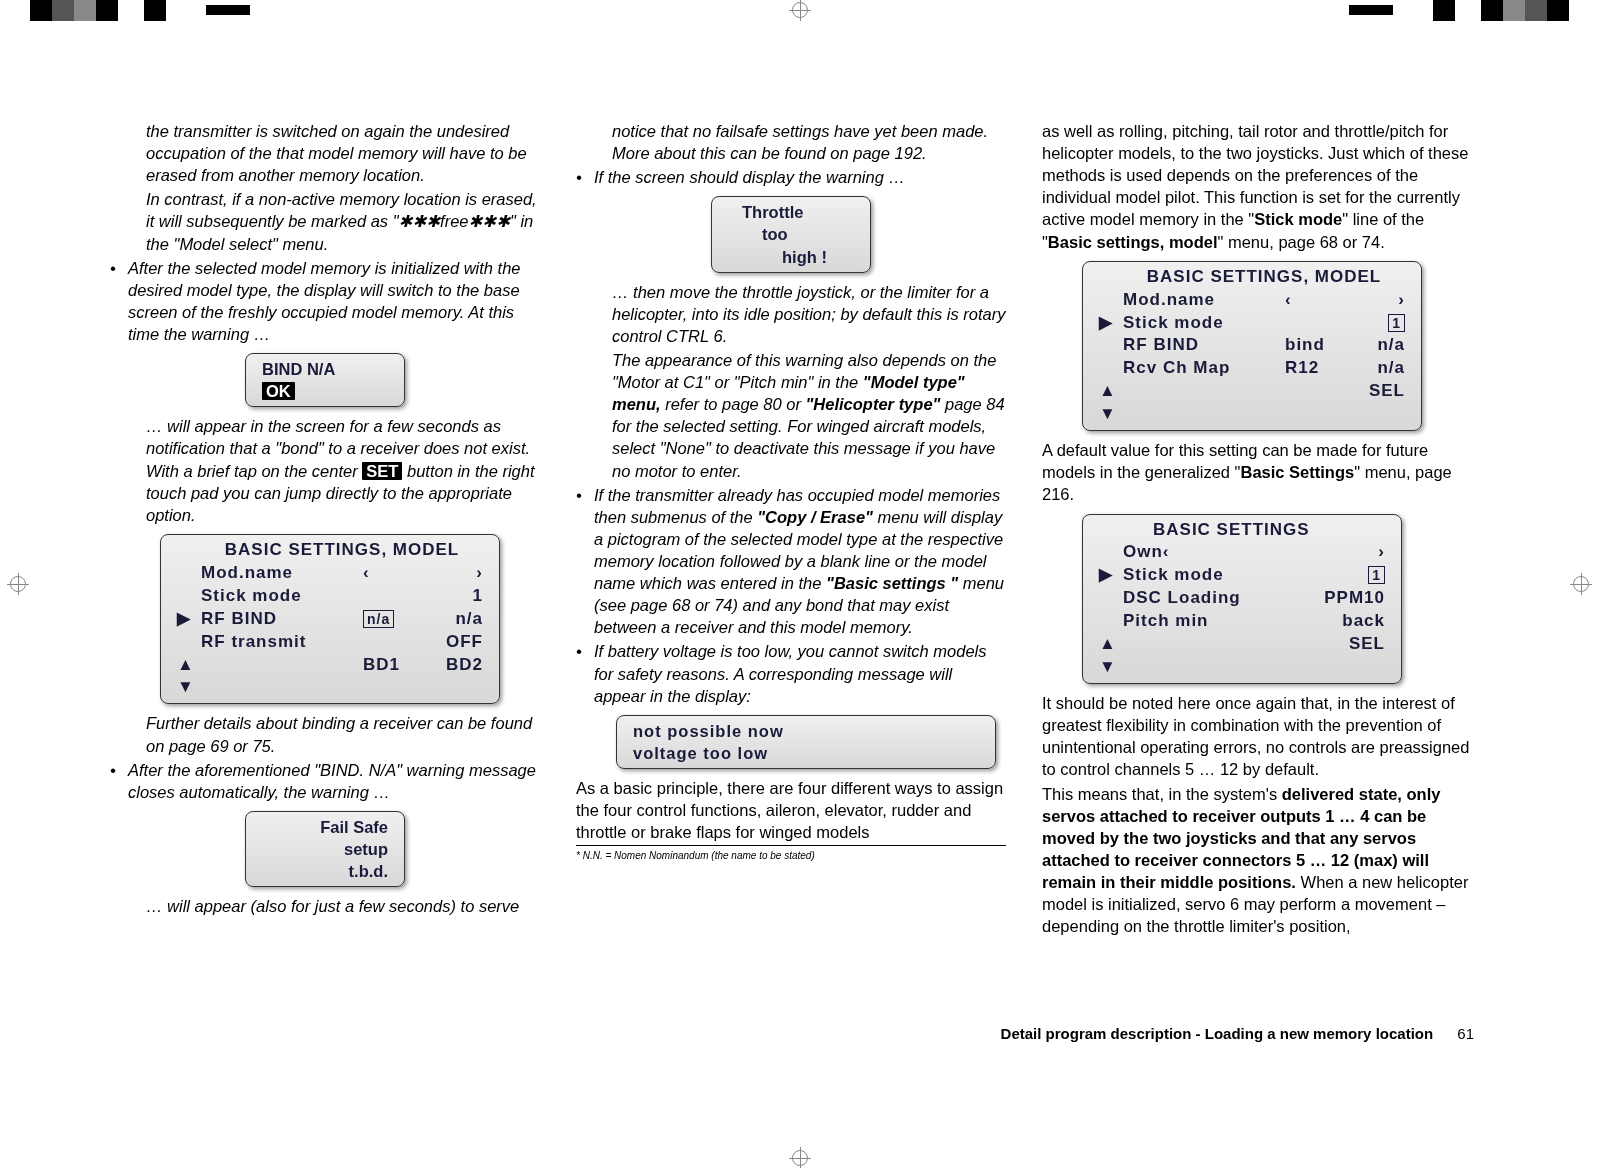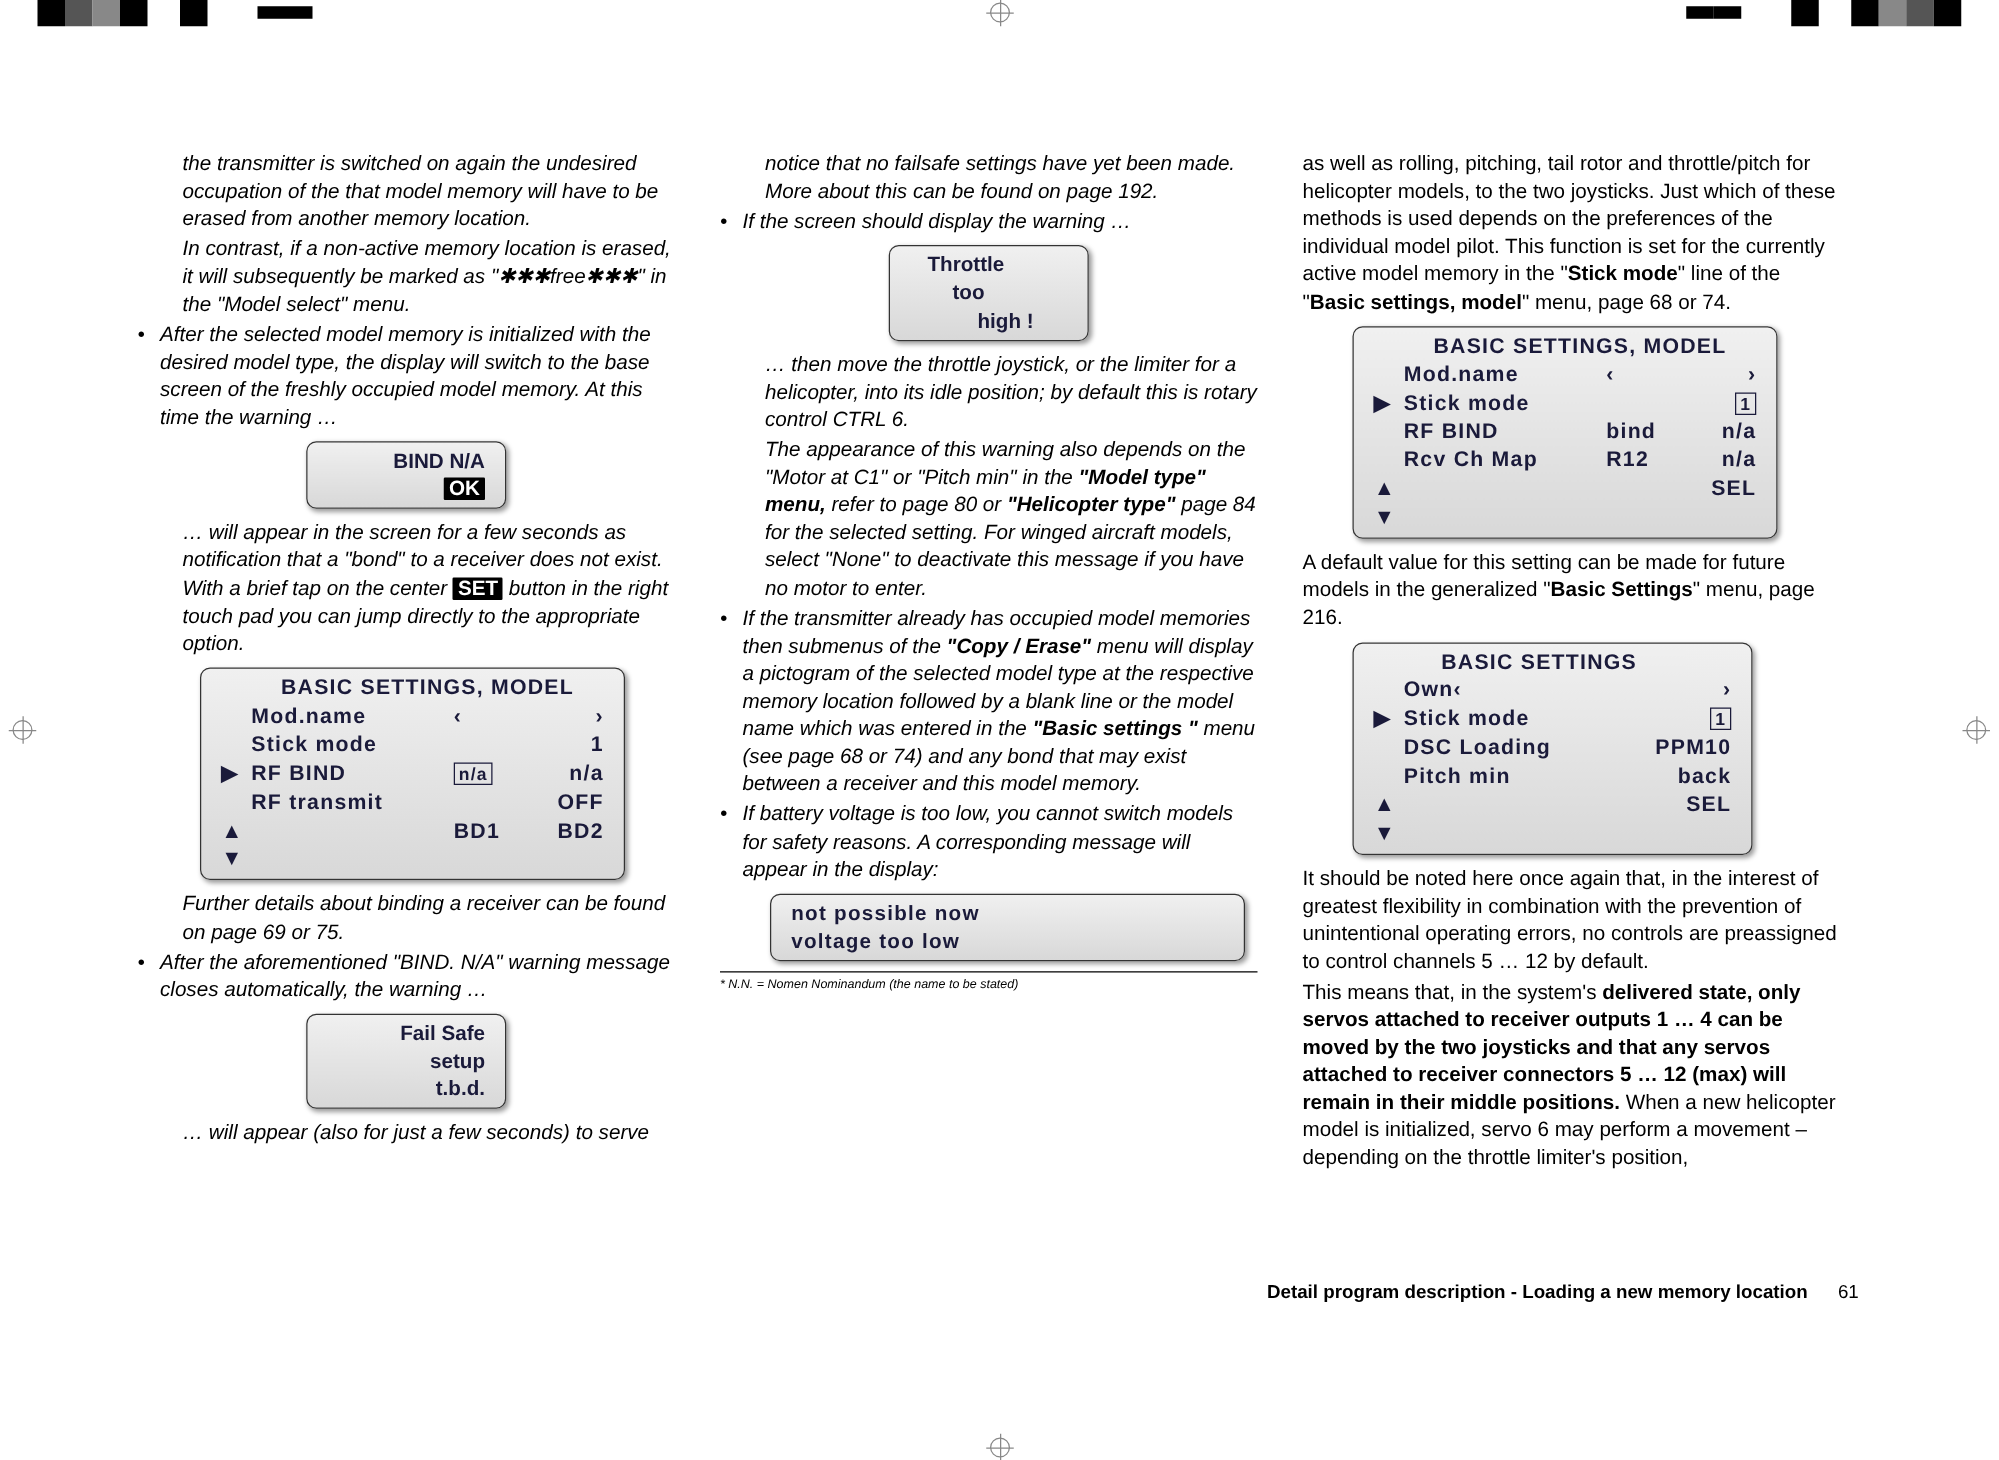--- a/index.html
+++ b/index.html
@@ -72,38 +72,38 @@
       background: linear-gradient(180deg, #f0f0f0 0%, #d8d8d8 100%);
       border: 1px solid #333;
       border-radius: 8px;
       box-shadow: 2px 2px 4px rgba(0,0,0,0.4);
       margin: 8px auto;
       padding: 4px 16px;
       font-family: Arial, sans-serif;
       color: #1a1a3a;
       font-weight: bold;
     }
-    .display-small { width: 160px; text-align: right; }
+    .display-small { width: 160px; text-align: left; }
     .display-wide { width: 380px; text-align: left; letter-spacing: 1px; }
     .display-settings {
       width: 340px; font-size: 17px; letter-spacing: 1px;
       line-height: 1.35;
     }
     .display-settings .row { display: flex; }
     .display-settings .c1 { width: 24px; }
     .display-settings .c2 { flex: 1; }
     .display-settings .c3 { width: 60px; text-align: left; }
     .display-settings .c4 { width: 60px; text-align: right; }
     .display-settings .title { text-align: center; padding-left: 0; }
     .boxed { border: 1px solid #1a1a3a; padding: 0 3px; font-size: 14px; }
 
     .footer {
       position: absolute;
       bottom: 18px;
-      right: 3px;
+      right: 16px;
       font-size: 15px;
     }
     .footer .pnum { margin-left: 20px; }
     .footnote {
       font-size: 10px; font-style: italic;
       border-top: 1px solid #000;
       padding-top: 3px; margin-top: 6px;
     }
   </style>
 </head>
@@ -234,20 +234,21 @@
           <span>If the transmitter already has occupied model memories then submenus of the </span><span class="bold-italic">"Copy / Erase"</span><span> menu will display a pictogram of the selected model type at the respective memory location followed by a blank line or the model name which was entered in the </span><span class="bold-italic">"Basic settings "</span><span> menu (see page 68 or 74) and any bond that may exist between a receiver and this model memory.</span>
         </li>
         <li class="italic">If battery voltage is too low, you cannot switch models for safety reasons. A corresponding message will appear in the display:</li>
       </ul>
 
       <div class="display-box display-wide" style="margin-left:40px">
         <div>not  possible  now</div>
         <div>voltage  too  low</div>
       </div>
 
+      <p>As a basic principle, there are four different ways to assign the four control functions, aileron, elevator, rudder and throttle or brake flaps for winged models</p>
       <p class="footnote">*    N.N. = Nomen Nominandum (the name to be stated)</p>
     </div>
 
     <div class="col">
       <p>
         <span>as well as rolling, pitching, tail rotor and throttle/pitch for helicopter models, to the two joysticks. Just which of these methods is used depends on the preferences of the individual model pilot. This function is set for the currently active model memory in the "</span><span class="bold">Stick mode</span><span>" line of the "</span><span class="bold">Basic settings, model</span><span>" menu, page 68 or 74.</span>
       </p>
 
       <div class="display-box display-settings" style="margin-left:40px">
         <div class="row">

